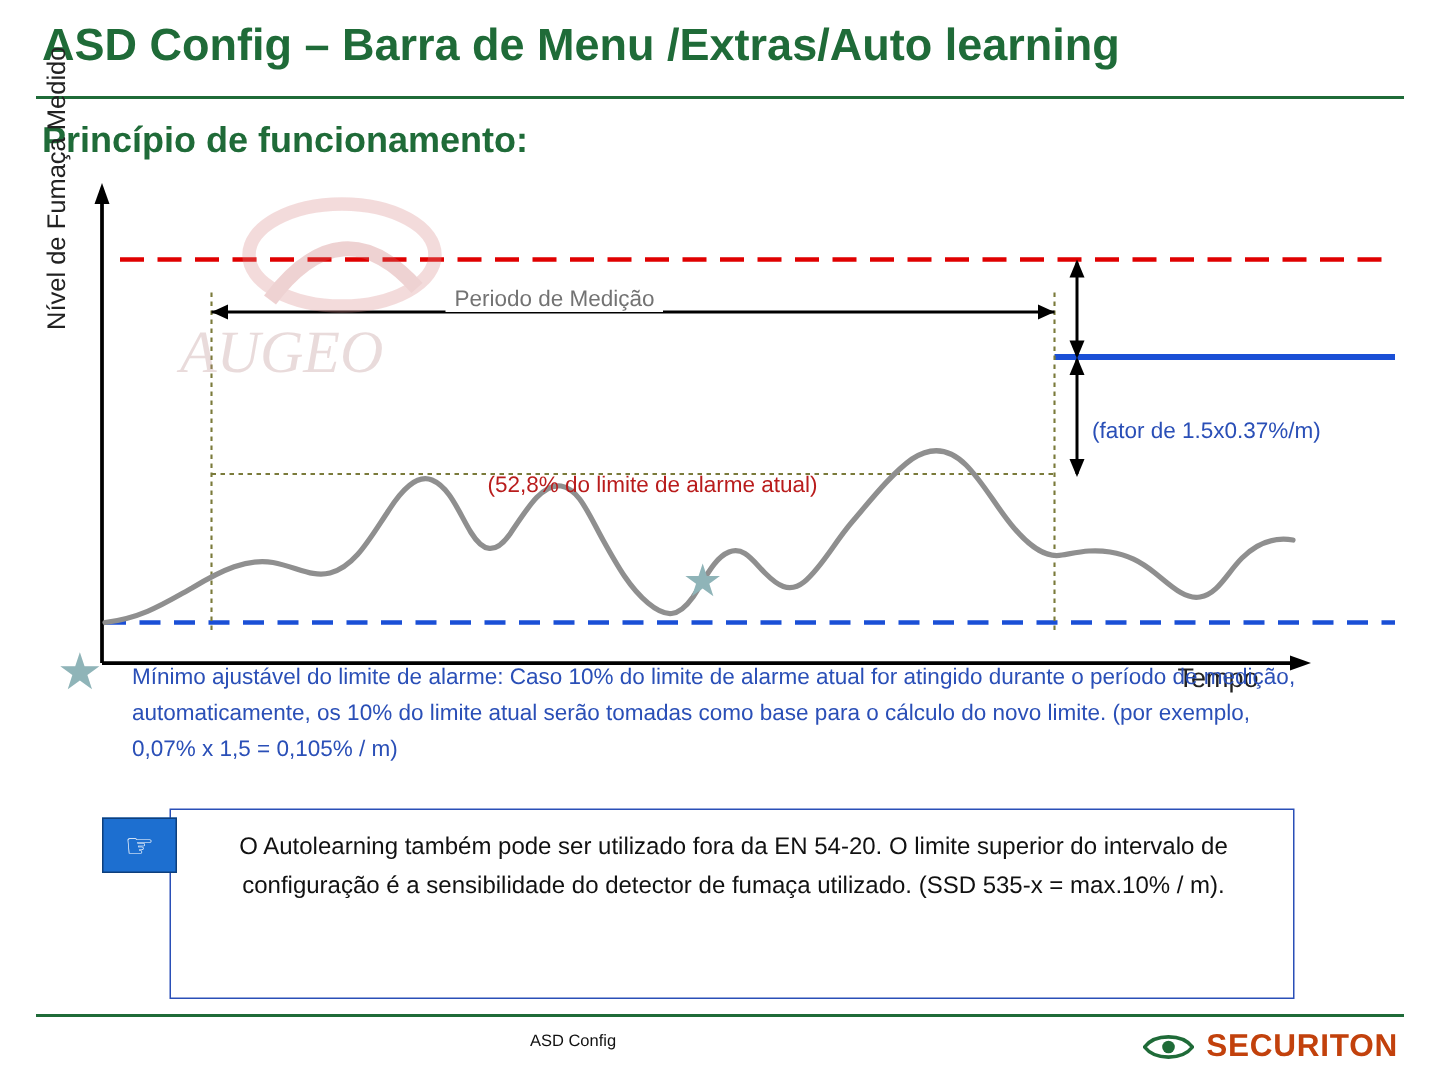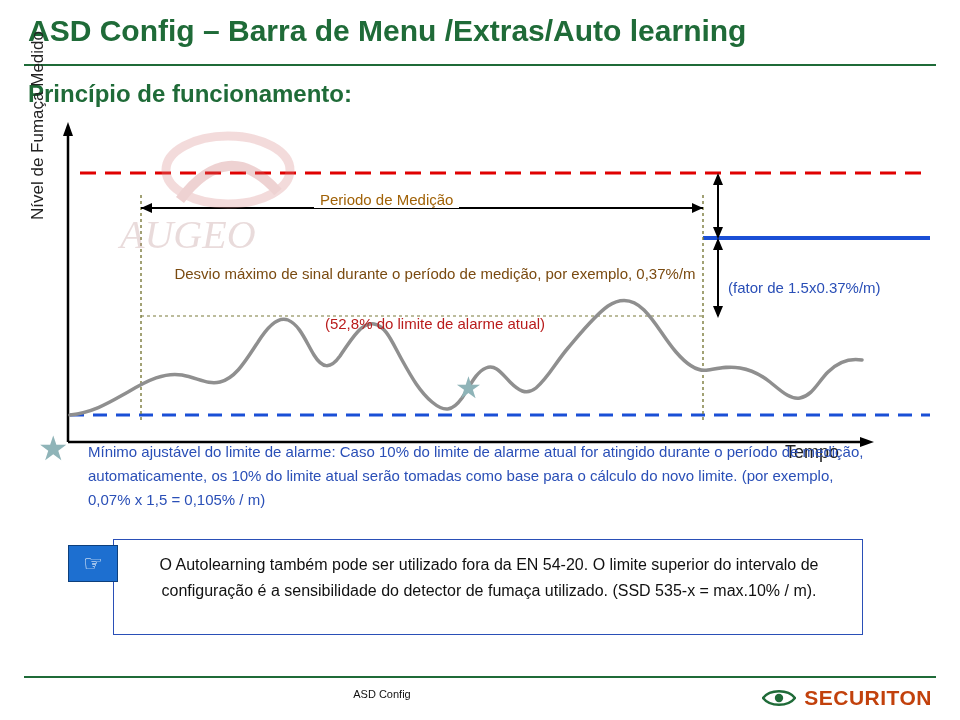--- a/index.html
+++ b/index.html
@@ -45,21 +45,21 @@
   #x-axis-label{
     position:absolute;left:785px;top:322px;
     font-size:18px;color:#222;
   }
   
   .ann{position:absolute;white-space:nowrap;}
   #ann-max-limit{
     left:130px;top:24px;font-size:14px;color:#c00000;
   }
   #ann-period{
-    left:314px;top:71px;font-size:15px;color:#a16207;
+    left:297px;top:71px;font-size:15px;color:#737373;
     background:#fff;padding:0 6px;
   }
   #ann-after-1{
     left:728px;top:80px;font-size:15px;color:#2a4fb7;
     text-align:left;line-height:19px;
   }
   #ann-after-1 .u{text-decoration:underline;}
   #ann-after-2{
     left:728px;top:159px;font-size:15px;color:#2a4fb7;
   }
@@ -74,21 +74,21 @@
   #ann-bottom{
     left:88px;top:320px;font-size:15px;color:#2a4fb7;
     line-height:24px;width:790px;text-align:left;
   }
   
   .star{position:absolute;color:#8fb4b8;font-size:30px;line-height:1;}
   #star-curve{left:455px;top:253px;font-size:30px;}
   #star-legend{left:38px;top:311px;font-size:34px;}
   
   #note-box{
-    position:absolute;left:113px;top:539px;width:750px;height:96px;
+    position:absolute;left:113px;top:539px;width:750px;height:127px;
     border:1px solid #2a4fb7;background:#fff;
     box-sizing:border-box;
   }
   #note-text{
     position:absolute;left:25px;top:12px;width:700px;
     font-size:16px;color:#111;text-align:center;line-height:26px;
   }
   #note-icon{
     position:absolute;left:68px;top:545px;width:48px;height:35px;
     background:#1d6fd0;border:1px solid #0d3f7c;
@@ -186,21 +186,20 @@
   
   <div id="y-axis-label">Nível de Fumaça Medido</div>
   <div id="x-axis-label">Tempo</div>
 
   
   <div class="ann" id="ann-period">Periodo de Medição</div>
 
 
   <div class="ann" id="ann-after-2">(fator de 1.5x0.37%/m)</div>
 
-  <div class="ann" id="ann-dev" style="white-space:normal;">Desvio máximo de sinal durante o período de medição, por exemplo, 0,37%/m</div>
   <div class="ann" id="ann-pct">(52,8% do limite de alarme atual)</div>
 
   <div class="ann" id="ann-bottom" style="white-space:normal;">Mínimo ajustável do limite de alarme: Caso 10% do limite de alarme atual for atingido durante o período de medição, automaticamente, os 10% do limite atual serão tomadas como base para o cálculo do novo limite. (por exemplo, 0,07% x 1,5 = 0,105% / m)</div>
 
   <div class="star" id="star-curve">★</div>
   <div class="star" id="star-legend">★</div>
 </div>
 
 <div id="note-box">
   <div id="note-text">O Autolearning também pode ser utilizado fora da EN 54-20. O limite superior do intervalo de configuração é a sensibilidade do detector de fumaça utilizado. (SSD 535-x = max.10% / m).</div>

